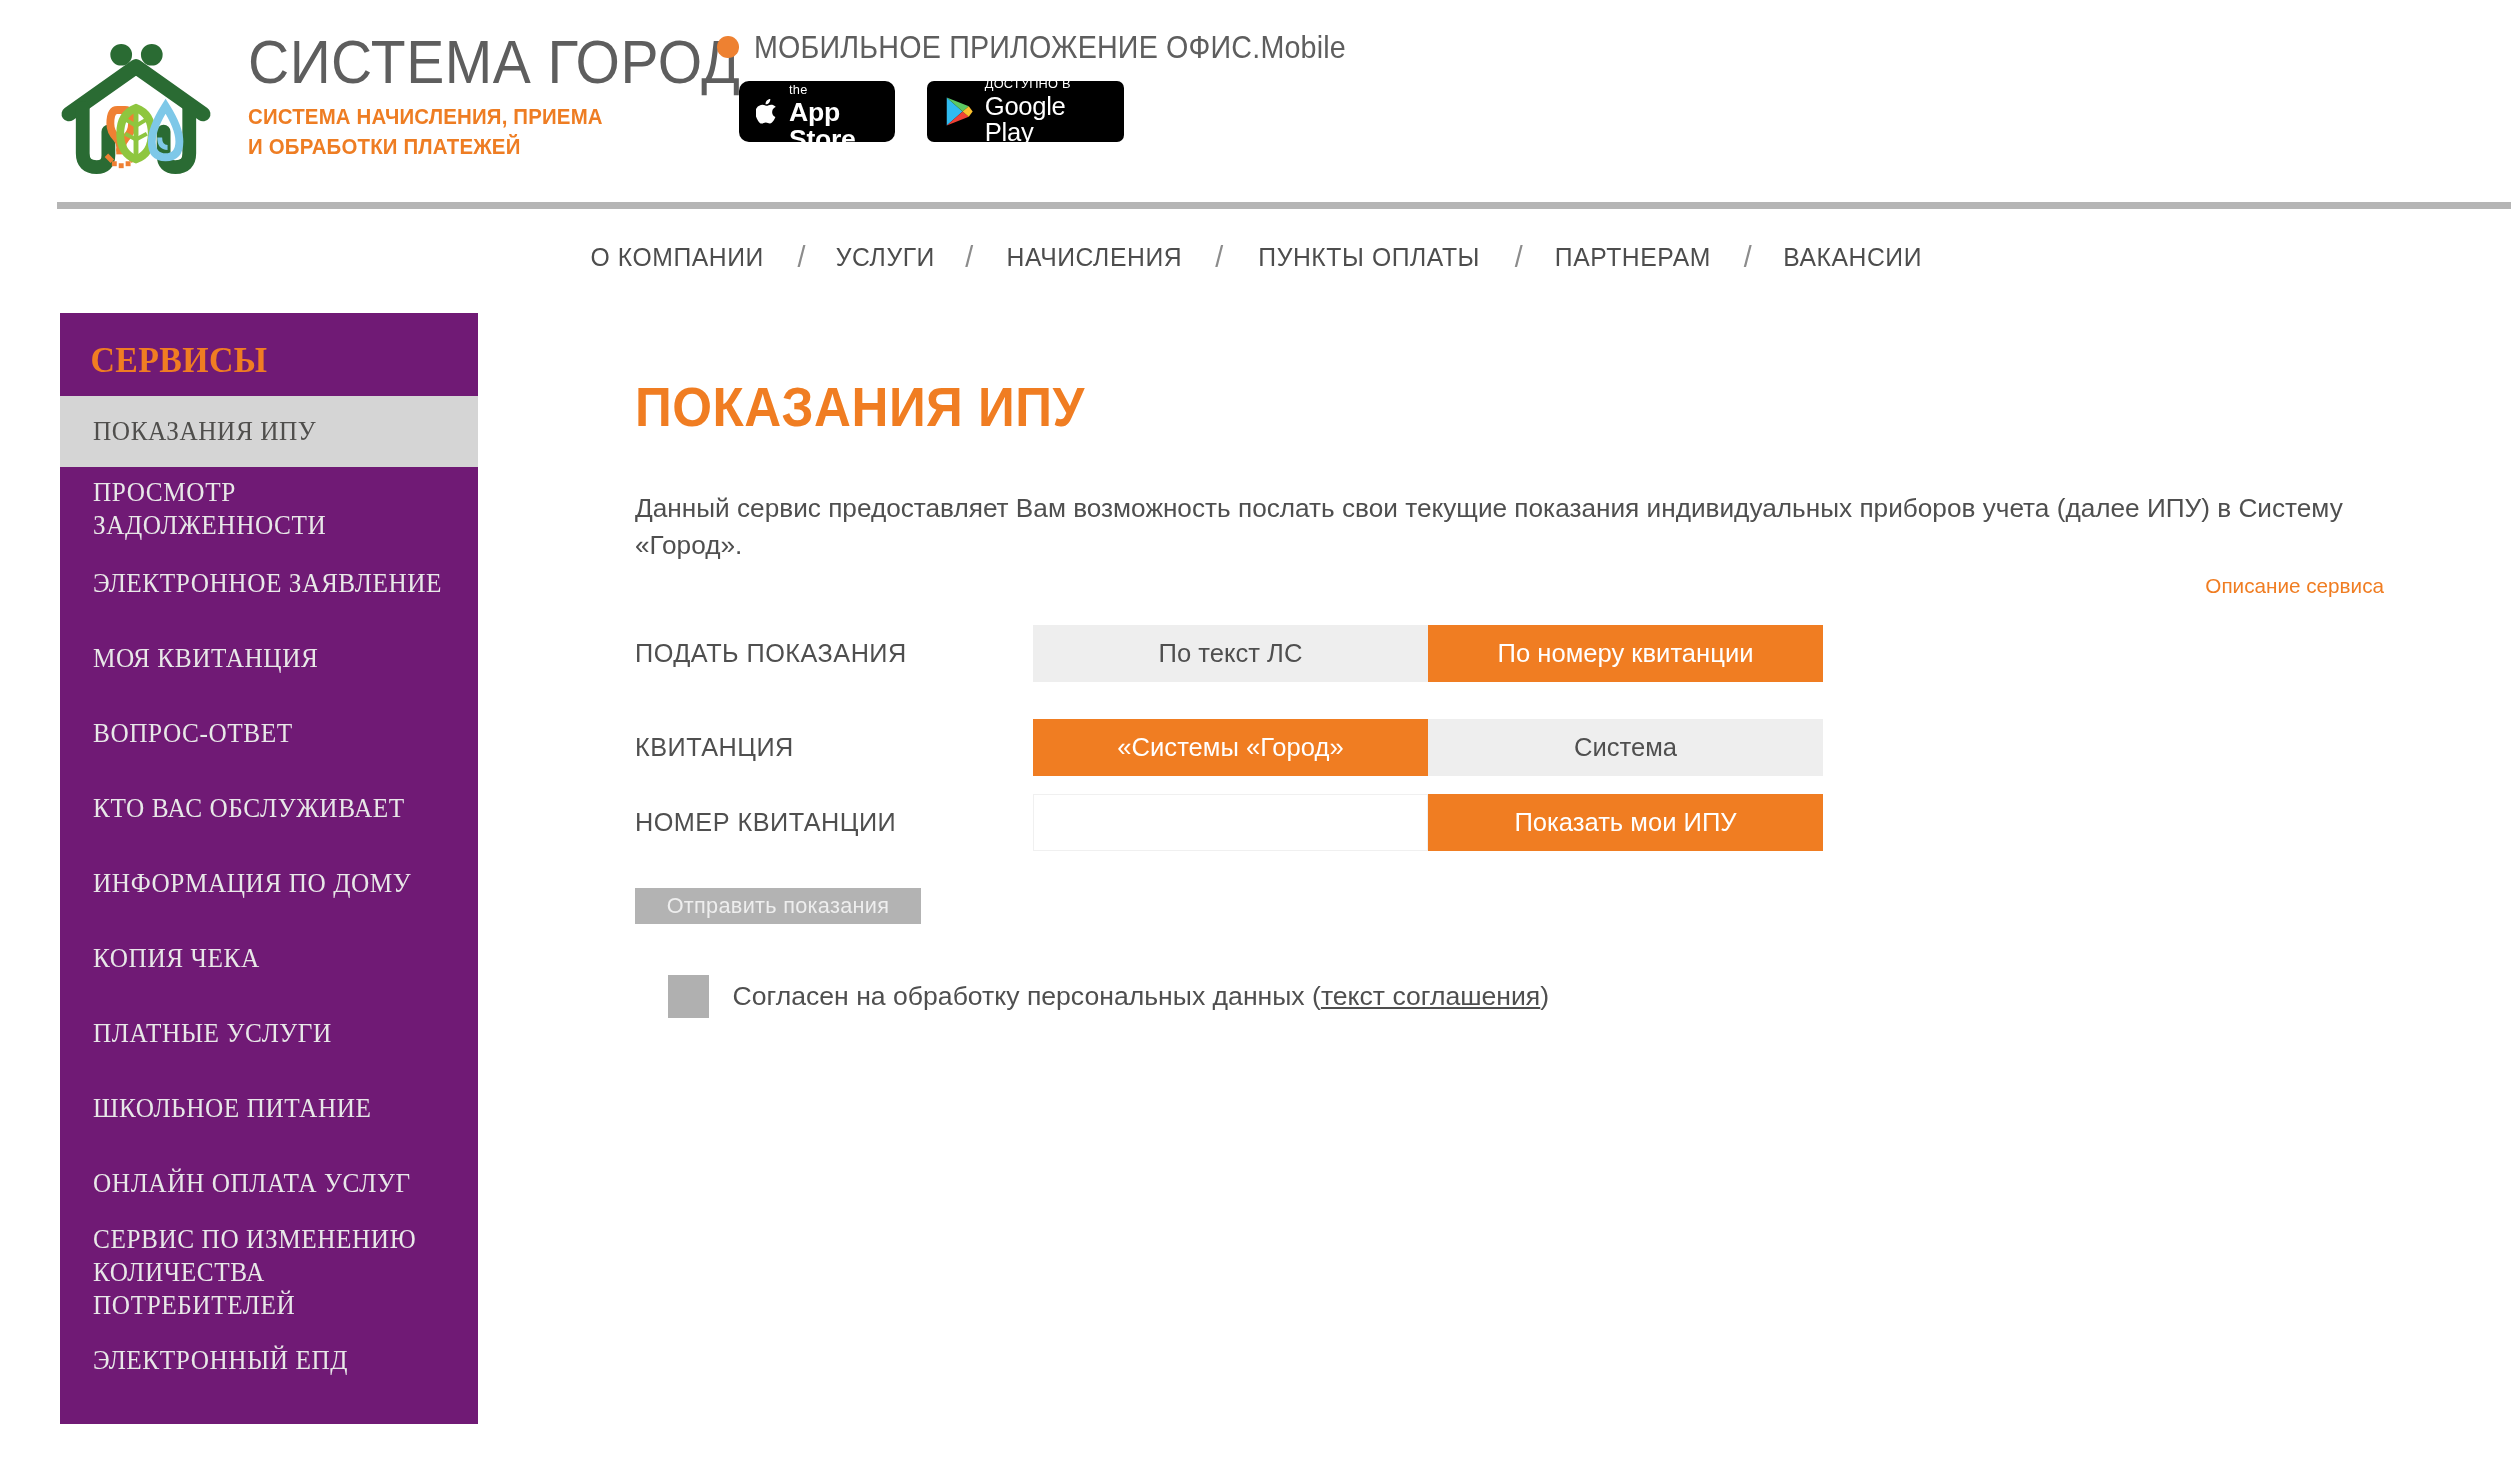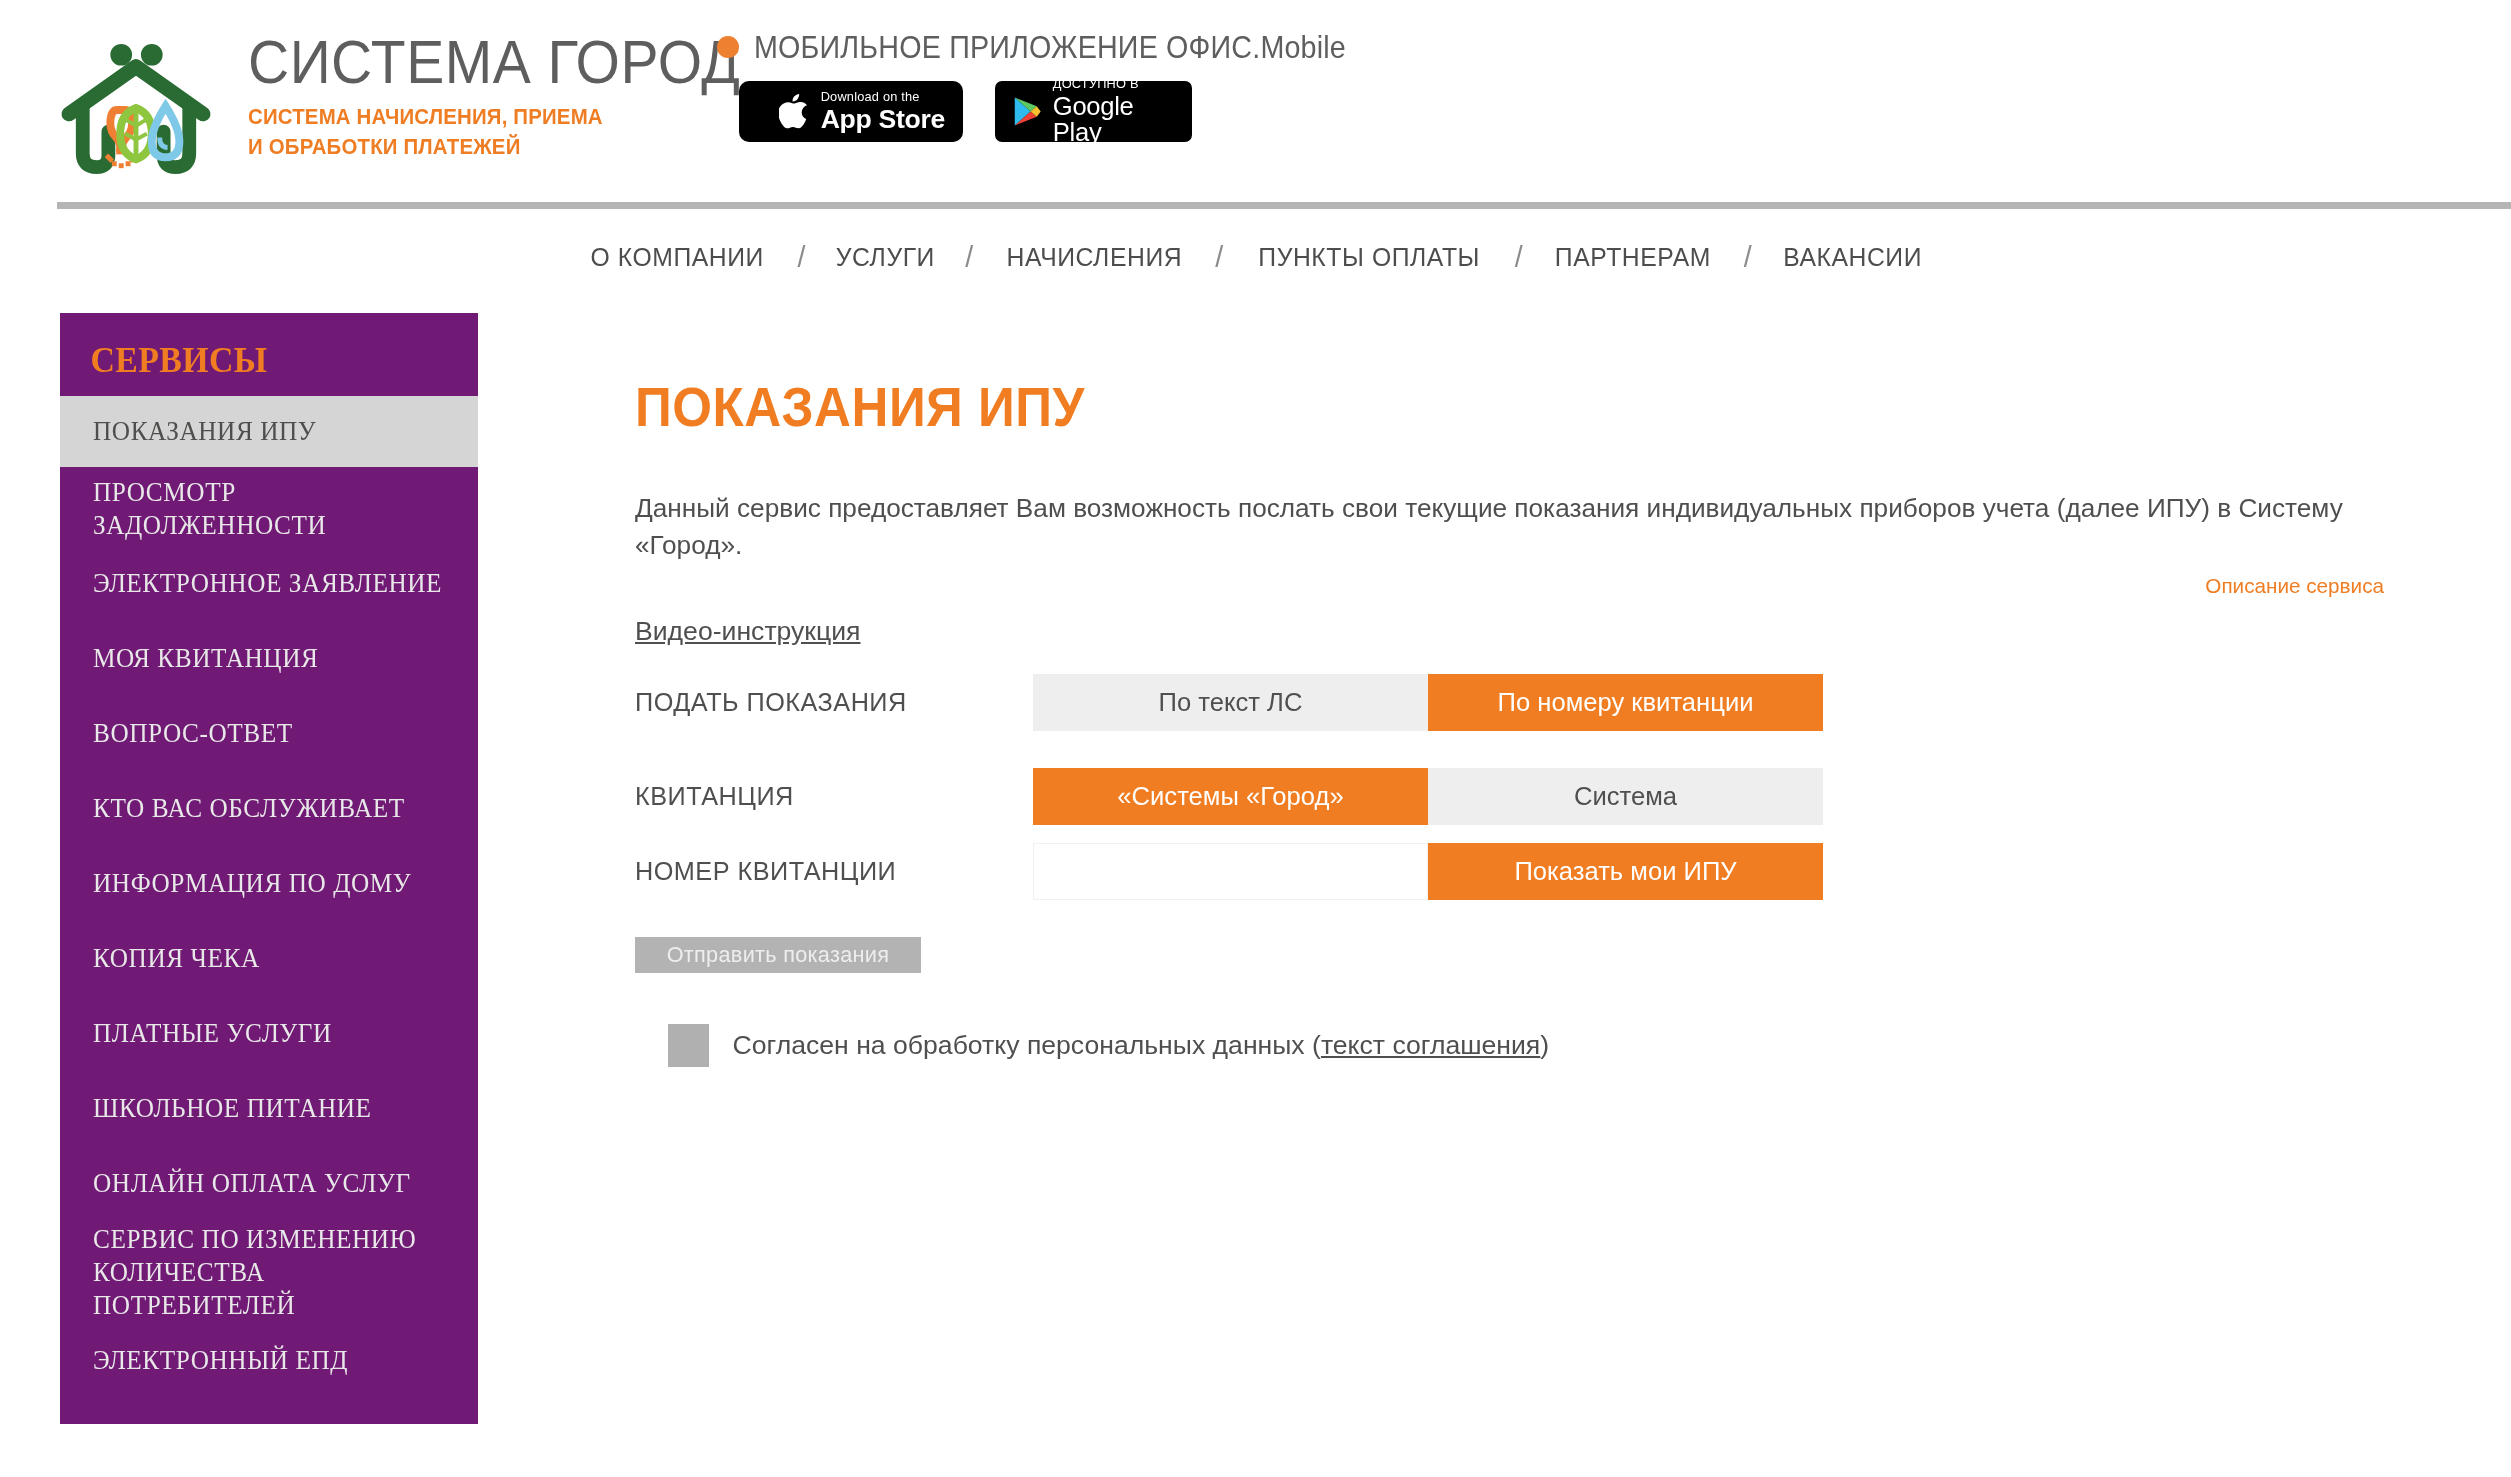--- a/index.html
+++ b/index.html
@@ -92,21 +92,21 @@
   .store-badge {
     background: #000000;
     border-radius: 9.9px;
     height: 61px;
     display: flex;
     align-items: center;
     padding: 0 17.7px;
     gap: 11.8px;
     box-sizing: border-box;
   }
-  .badge-apple { width: 224px; justify-content: flex-end; }
+  .badge-apple { width: 156px; justify-content: flex-end; }
   .badge-google { width: 197px; border-radius: 7px; }
   .badge-text { color: #ffffff; line-height: 1; }
   .badge-small {
     font-size: 12.8px;
     letter-spacing: 0.2px;
     display: block;
     margin-bottom: 3px;
   }
   .badge-big {
     font-size: 26.6px;
@@ -484,21 +484,20 @@
 <div class="main">
 
   <h1 class="page-title">ПОКАЗАНИЯ ИПУ</h1>
 
   <div class="intro">Данный сервис предоставляет Вам возможность послать свои текущие показания индивидуальных приборов учета (далее ИПУ) в Систему «Город».</div>
 
   <div class="service-desc-link">
     <span>Описание сервиса</span>
   </div>
 
-  <div><span class="video-link">Видео-инструкция</span></div>
 
   <div class="form">
 
     <div class="form-row r1">
       <div class="form-label">ПОДАТЬ ПОКАЗАНИЯ</div>
       <div class="seg">
         <div class="seg-btn off">По текст ЛС</div>
         <div class="seg-btn on">По номеру квитанции</div>
       </div>
     </div>

